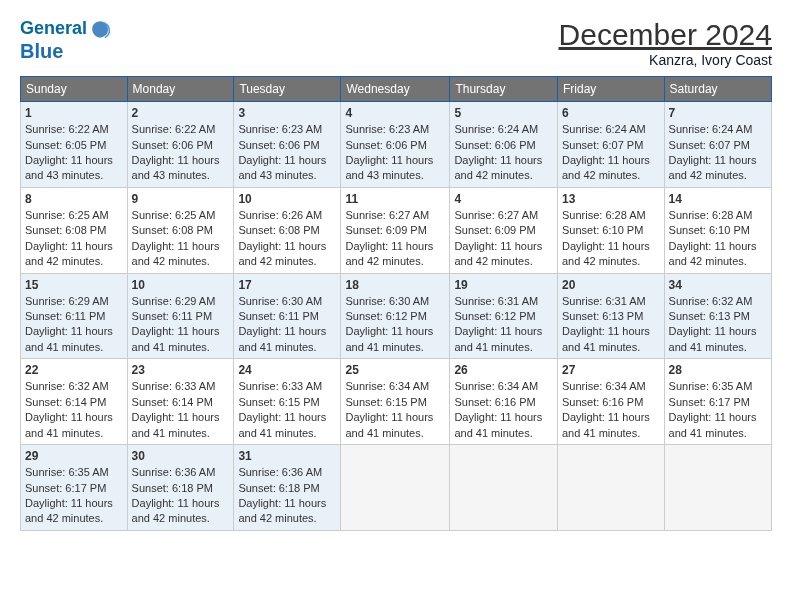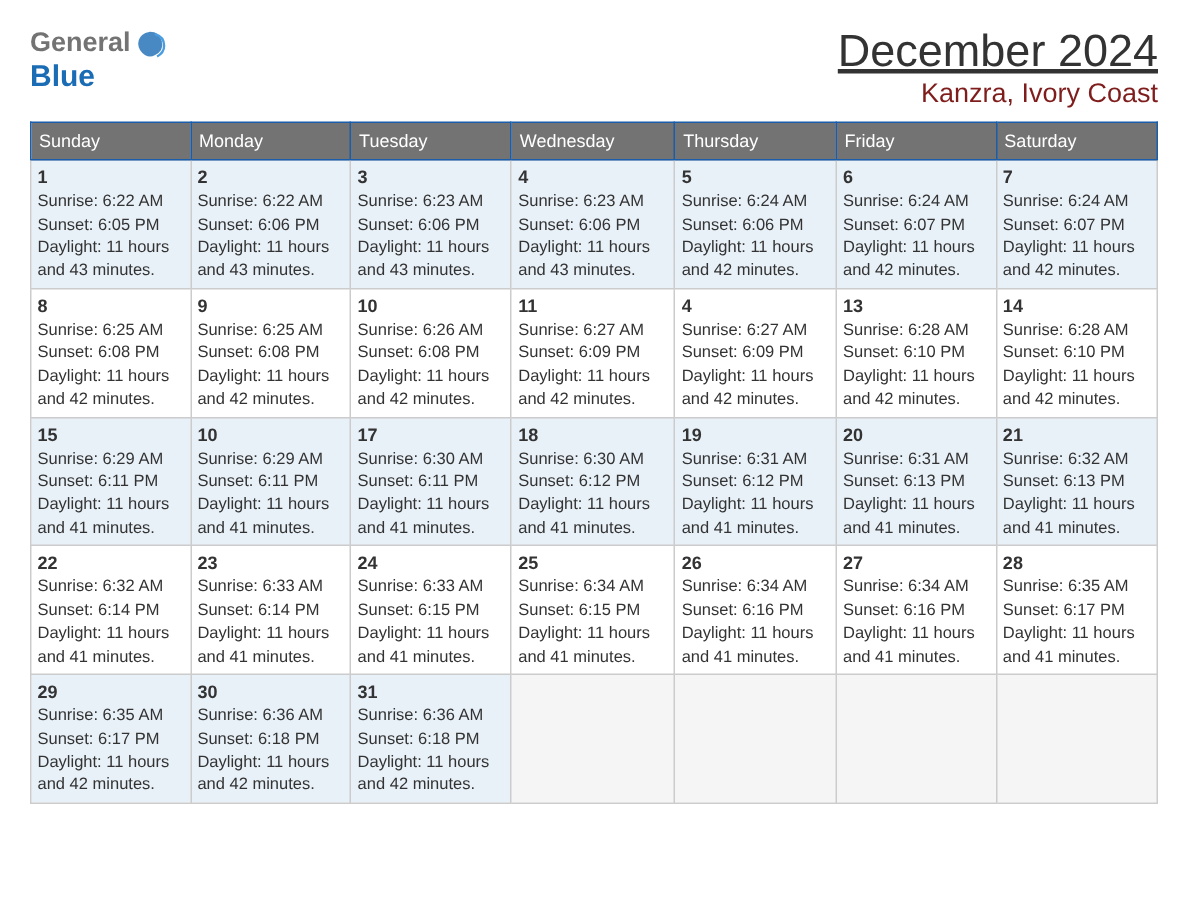--- a/index.html
+++ b/index.html
@@ -26,39 +26,39 @@
       display: flex;
       align-items: center;
     }
     .logo-text {
       font-size: 18px;
       font-weight: bold;
       color: #333;
       line-height: 1.1;
     }
     .logo-text span {
-      color: #737373;
+      color: #0369a1;
     }
     .logo-icon {
       width: 22px;
       height: 22px;
       margin-left: 2px;
     }
     .title-block {
       text-align: right;
     }
     .month-title {
       font-size: 30px;
       color: #333;
       font-weight: normal;
       text-decoration: underline;
     }
     .location {
-      font-size: 18px;
-      color: #7f1d1d;
+      font-size: 14px;
+      color: #0f172a;
     }
     .calendar {
       width: 100%;
       border-collapse: collapse;
       font-size: 9.5px;
     }
     .calendar th {
       background-color: #737373;
       color: #fff;
       text-align: left;
@@ -217,21 +217,21 @@
         </td>
           <td>
           <span class="day-num">19</span>
           <span class="day-info">Sunrise: 6:31 AM<br>Sunset: 6:12 PM<br>Daylight: 11 hours and 41 minutes.</span>
         </td>
           <td>
           <span class="day-num">20</span>
           <span class="day-info">Sunrise: 6:31 AM<br>Sunset: 6:13 PM<br>Daylight: 11 hours and 41 minutes.</span>
         </td>
           <td>
-          <span class="day-num">21</span>
+          <span class="day-num">34</span>
           <span class="day-info">Sunrise: 6:32 AM<br>Sunset: 6:13 PM<br>Daylight: 11 hours and 41 minutes.</span>
         </td>
         </tr>
         <tr class="row-white">
           <td>
           <span class="day-num">22</span>
           <span class="day-info">Sunrise: 6:32 AM<br>Sunset: 6:14 PM<br>Daylight: 11 hours and 41 minutes.</span>
         </td>
           <td>
           <span class="day-num">23</span>

